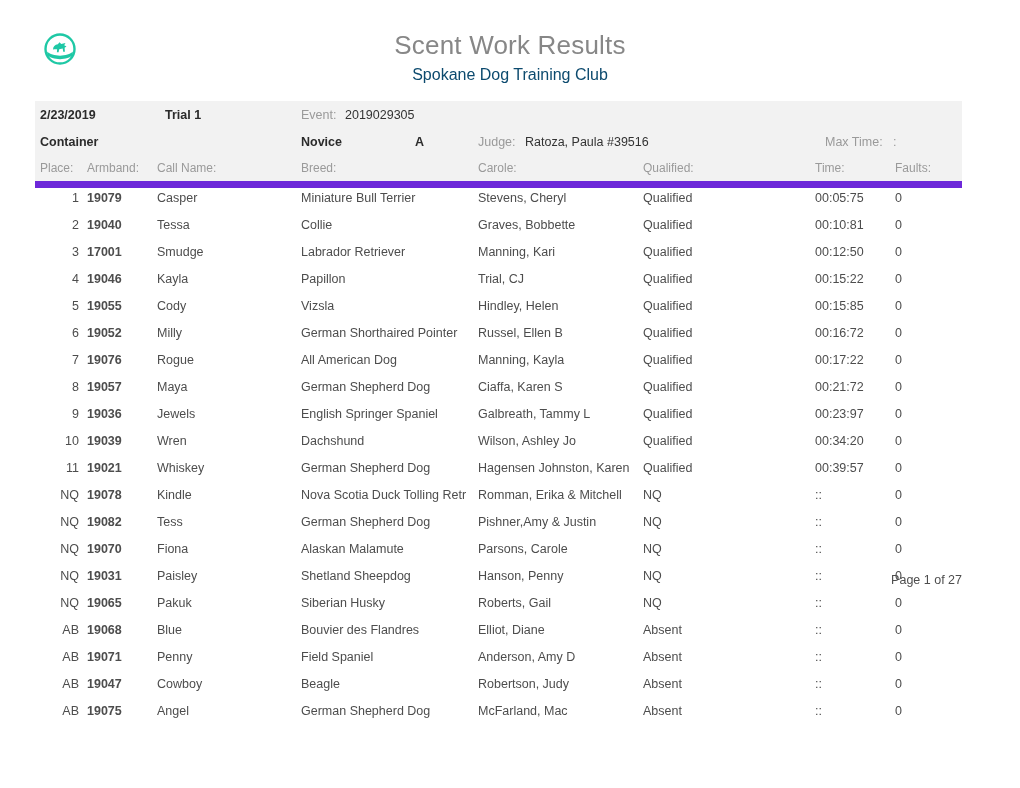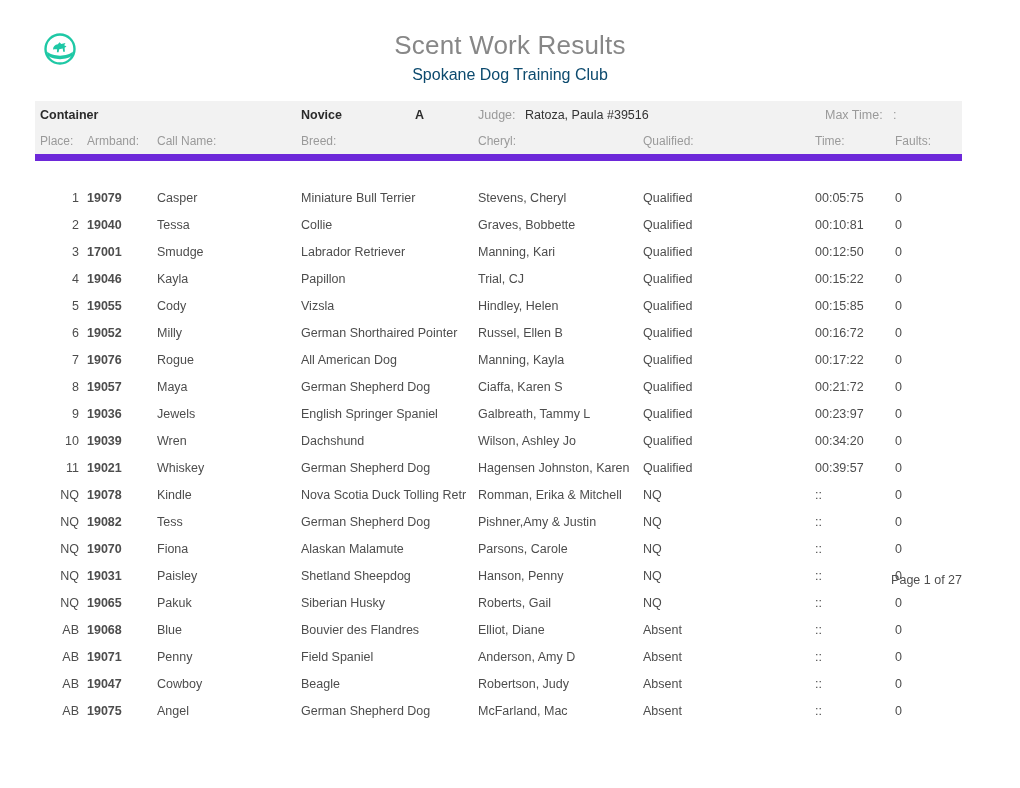--- a/index.html
+++ b/index.html
@@ -185,37 +185,43 @@
     </span>
 
     <div class="title-block">
       <div class="doc-title">Scent Work Results</div>
       <div class="doc-subtitle">Spokane Dog Training Club</div>
     </div>
   </div>
 
   <div class="meta-band">
 
+    <div class="meta-row">
+      <span class="cell bold h-date">2/23/2019</span>
+      <span class="cell bold h-trial">Trial 1</span>
+      <span class="cell muted h-eventlbl">Event:</span>
+      <span class="cell val h-eventval">2019029305</span>
+    </div>
 
     <div class="meta-row">
       <span class="cell bold h-element">Container</span>
       <span class="cell bold h-class">Novice</span>
       <span class="cell bold h-section">A</span>
       <span class="cell muted h-judgelbl">Judge:</span>
       <span class="cell val h-judgeval">Ratoza, Paula #39516</span>
       <span class="cell muted h-maxlbl">Max Time:</span>
       <span class="cell muted h-maxval">:</span>
     </div>
 
     <div class="col-head">
       <span class="cell ch-place">Place:</span>
       <span class="cell ch-armband">Armband:</span>
       <span class="cell ch-call">Call Name:</span>
       <span class="cell ch-breed">Breed:</span>
-      <span class="cell ch-handler">Cheryl:</span>
+      <span class="cell ch-handler">Carole:</span>
       <span class="cell ch-qual">Qualified:</span>
       <span class="cell ch-time">Time:</span>
       <span class="cell ch-faults">Faults:</span>
     </div>
   </div>
 
   <div class="results" id="results-body">
       <div class="row">
         <span class="cell c-place">1</span>
         <span class="cell c-armband">19079</span>

